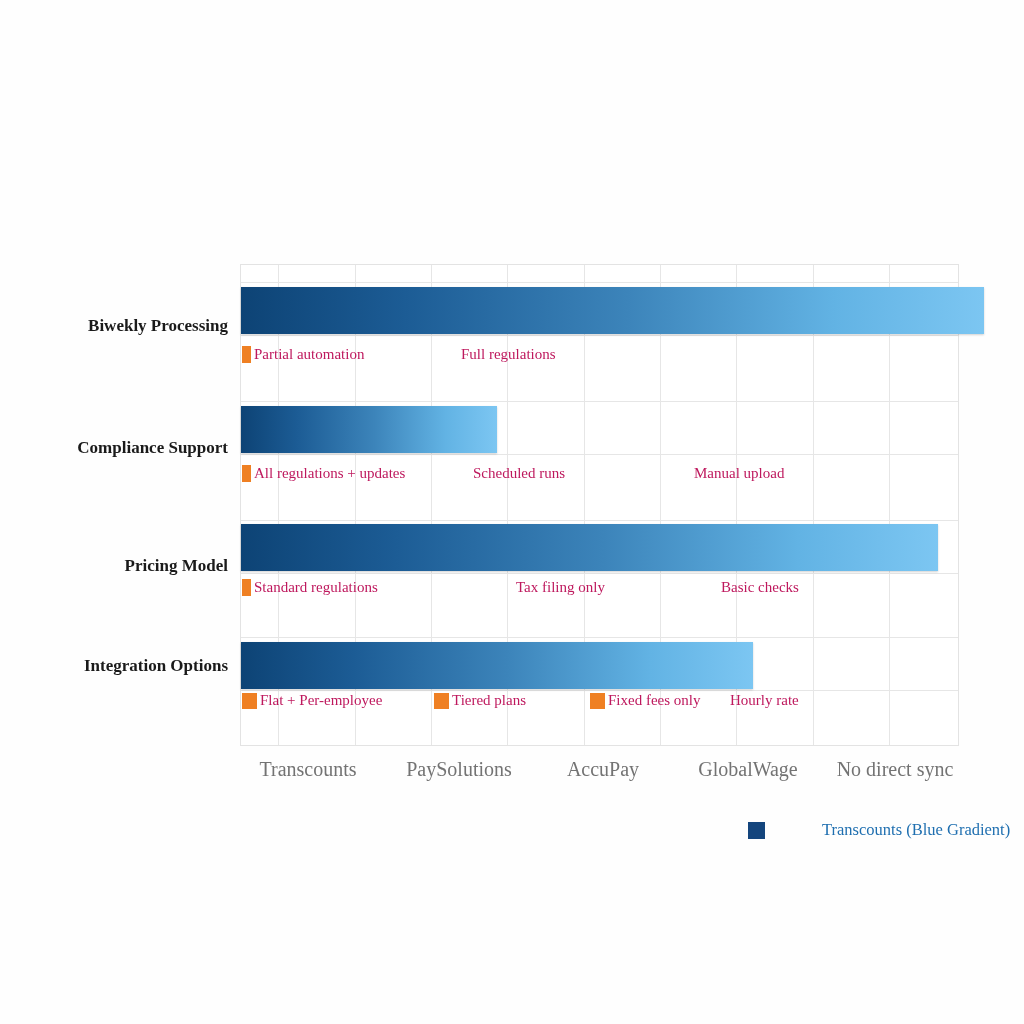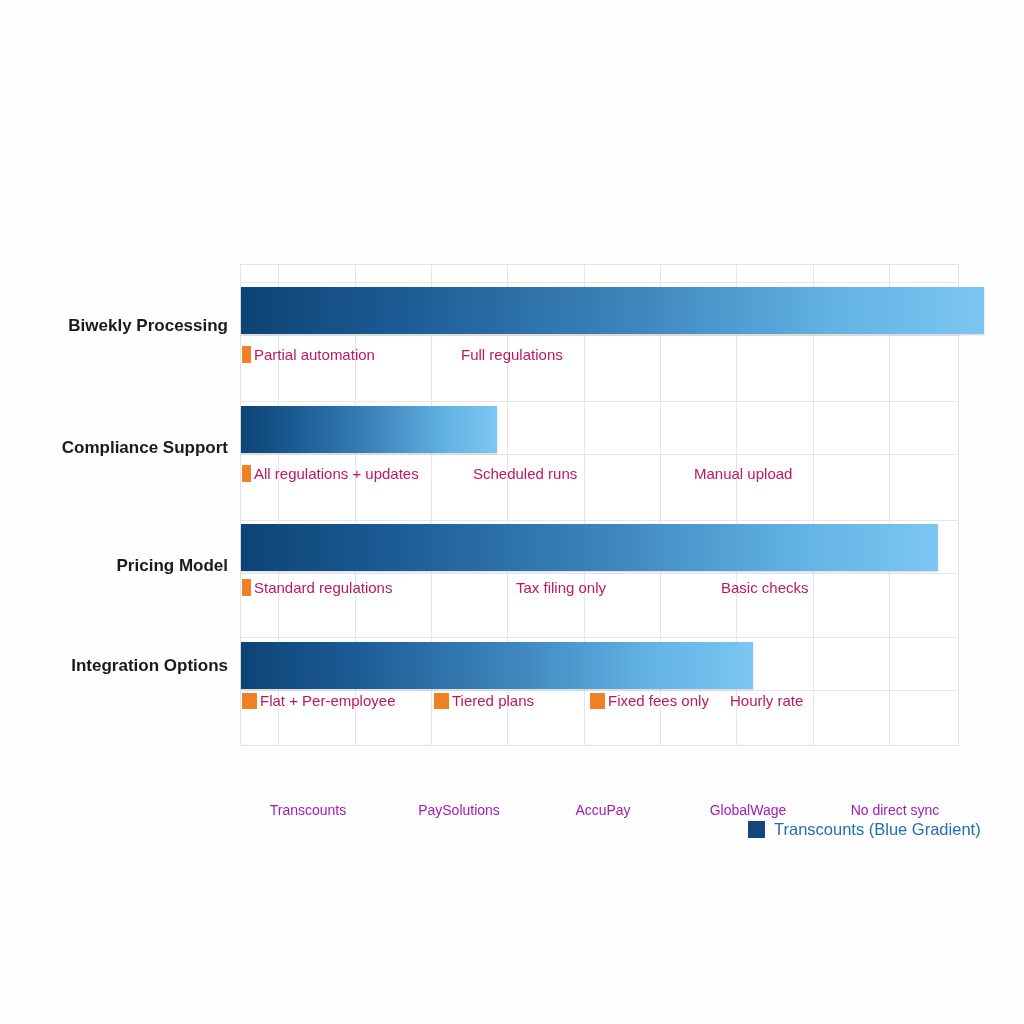--- a/index.html
+++ b/index.html
@@ -12,20 +12,21 @@
     background: #ffffff;
     font-family: "Liberation Sans", sans-serif;
     overflow: hidden;
   }
 
   #figure {
     position: relative;
     width: 1024px;
     height: 1024px;
     background: #fefefe;
+    font-family: Liberation Serif, serif;
   }
 
   
   #plot-area {
     position: absolute;
     left: 240px;
     top: 264px;
     width: 719px;
     height: 482px;
     background: #ffffff;
@@ -85,23 +86,23 @@
     flex: 0 0 auto;
   }
   .annot .swatch.sq {
     width: 15px;
     height: 16px;
   }
 
   
   .xtick {
     position: absolute;
-    top: 802px;
-    font-size: 14px;
-    color: #a21caf;
+    top: 758px;
+    font-size: 20px;
+    color: #737373;
     text-align: center;
     transform: translateX(-50%);
     white-space: nowrap;
   }
 
   
   #legend {
     position: absolute;
     left: 748px;
     top: 820px;
@@ -117,20 +118,21 @@
     width: 17px;
     height: 17px;
     margin-right: 9px;
     flex: 0 0 auto;
   }
   .legend-swatch.blue { background: #14457d; }
   .legend-swatch.orange { background: #f2901f; }
   .legend-text {
     font-size: 16.5px;
     font-weight: bold;
+    margin-left: 48px;
   }
   .legend-text.blue-txt { color: #1f6fb0; font-weight: normal; }
   .legend-text.dark { color: #1a1a1a; }
   .legend-text .accent-orange { color: #f2901f; }
 </style>
 </head>
 <body>
 
 <div id="figure">
 

